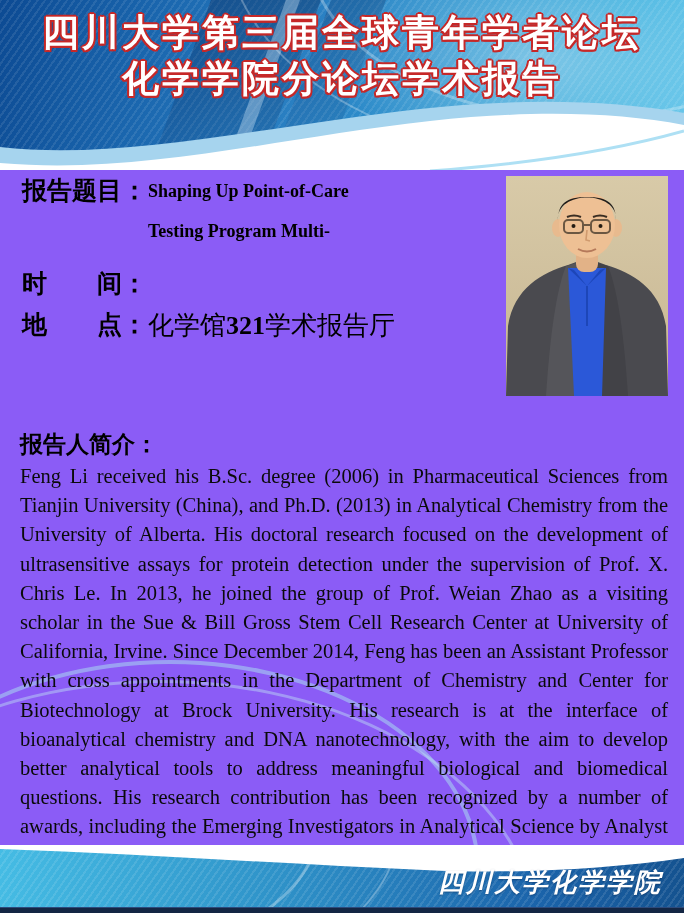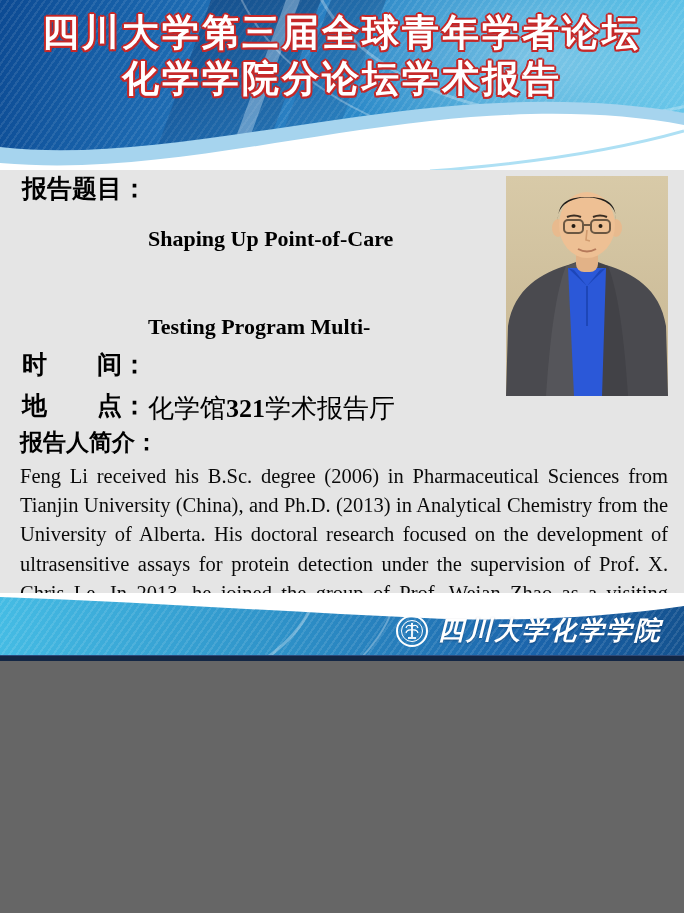--- a/index.html
+++ b/index.html
@@ -1,19 +1,19 @@
 <!DOCTYPE html>
 <html><head>
 <meta charset="utf-8">
 <style>
   * { margin:0; padding:0; box-sizing:border-box; }
   html,body { background:#666; }
   .page {
-    position:relative; width:684px; height:661px; margin:0 auto;
-    background:#e5e5e5; overflow:hidden;
+    position:relative; width:684px; height:913px; margin:0 auto;
+    background:#8b5cf6; overflow:hidden;
     font-family:"Liberation Serif", serif;
   }
 
   
   .header {
     position:absolute; top:0; left:0; width:684px; height:170px;
     background:linear-gradient(105deg,#0c4a93 0%,#1a66ae 22%,#2b82c4 46%,#2f9bd3 68%,#45b4e0 86%,#66c6ea 100%);
     overflow:hidden;
   }
   .header::before {
@@ -41,37 +41,37 @@
     font-size:37px; line-height:46px; letter-spacing:3px; color:#ffffff;
     text-shadow:
       -1.5px -1.5px 0 #c62828, 1.5px -1.5px 0 #c62828,
       -1.5px  1.5px 0 #c62828, 1.5px  1.5px 0 #c62828,
       0 -2px 0 #c62828, 0 2px 0 #c62828, -2px 0 0 #c62828, 2px 0 0 #c62828;
   }
 
   
   .details { position:absolute; top:171px; left:22px; width:478px; z-index:2; color:#000; }
   .row { display:flex; align-items:flex-start; }
-  .lblwrap { flex:0 0 126px; font-family:Liberation Mono, monospace; font-weight:700;
+  .lblwrap { flex:0 0 126px; font-family:Liberation Serif, serif; font-weight:700;
              font-size:25px; white-space:nowrap; }
   .lbl { display:inline-block; width:100px; text-align:justify; text-align-last:justify; }
   .lh40 { line-height:40px; } .lh37 { line-height:37px; } .lh38 { line-height:38px; }
-  .val-en  { font-family:"Liberation Serif", serif; font-weight:700; font-size:22px; line-height:40px;margin-top:48px; }
+  .val-en  { font-family:"Liberation Serif", serif; font-weight:700; font-size:18px; line-height:40px; }
   .val-cjk { font-family:"Liberation Serif", serif; font-weight:400; font-size:26px; line-height:37px; }
   .val-bold { font-weight:700; }
-  .row.time  { margin-top:1px; }
+  .row.time  { margin-top:14px; }
   .row.venue { margin-top:3px;align-items:flex-end; }
 
   
   .photo { position:absolute; top:176px; left:506px; width:162px; height:220px; z-index:2; }
   .photo svg { display:block; width:100%; height:100%; }
 
   
   .bio { position:absolute; top:429px; left:20px; width:648px; z-index:2; color:#000; }
-  .bio-heading { font-family:Liberation Mono, monospace; font-weight:700; font-size:23px;
+  .bio-heading { font-family:Liberation Sans, sans-serif; font-weight:700; font-size:23px;
                  line-height:30px; margin-bottom:3px; }
   .bio-text { font-family:"Liberation Serif", serif; font-size:20.5px; line-height:29.2px;
               text-align:justify; color:#0a0a0a; }
 
   
   .content-arcs { position:absolute; left:0; top:640px; width:684px; height:220px;
                   overflow:hidden; z-index:1; pointer-events:none; }
   .c-arc { position:absolute; border:4px solid rgba(170,216,240,0.55); border-radius:50%; }
   .c-arc.c1 { width:620px; height:420px; left:-140px; top:20px; }
   .c-arc.c2 { width:760px; height:520px; left:-220px; top:40px; border-width:3px;
@@ -80,21 +80,21 @@
   
   .footer { position:absolute; bottom:0; left:0; width:684px; height:68px;
             background:linear-gradient(95deg,#45bce4 0%,#2f93c9 40%,#1b64ab 78%,#14528f 100%);
             overflow:hidden; z-index:3; }
   .footer::before { content:""; position:absolute; inset:0;
     background:repeating-linear-gradient(125deg, rgba(255,255,255,0.10) 0 2px, transparent 2px 6px); }
   .f-arc { position:absolute; border:3px solid rgba(255,255,255,0.30); border-radius:50%; }
   .f-arc.f1 { width:420px; height:260px; left:-100px; top:-150px; }
   .f-arc.f2 { width:560px; height:340px; left:-160px; top:-190px; border-width:2px; }
   .footer-wave { position:absolute; top:-1px; left:0; width:684px; height:32px; }
-  .logo { position:absolute; right:22px; bottom:13px; display:flex; align-items:center; gap:9px; z-index:4; }
+  .logo { position:absolute; right:22px; bottom:13px; display:flex; align-items:center; gap:9px; z-index:4;flex-direction:column; }
   .logo-circle { width:34px; height:34px; flex:0 0 34px; }
   .logo-text { font-family:"DejaVu Sans", sans-serif; font-weight:700; font-style:italic;
                font-size:26px; letter-spacing:2px; color:#ffffff; white-space:nowrap;
                text-shadow:0 1px 2px rgba(0,30,70,0.45); }
   .bottom-strip { position:absolute; bottom:0; left:0; width:684px; height:6px;
                   background:#132644; border-top:1px solid #2c4a7c; z-index:5; }
 </style>
 </head>
 <body>
 

